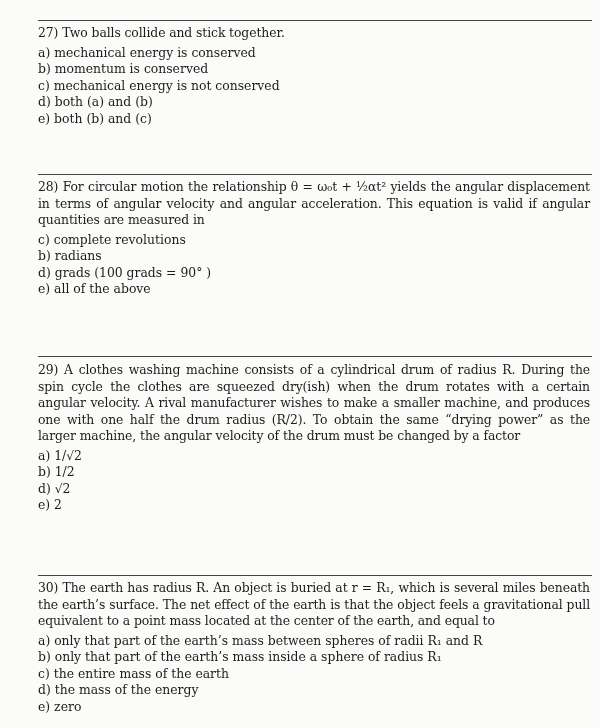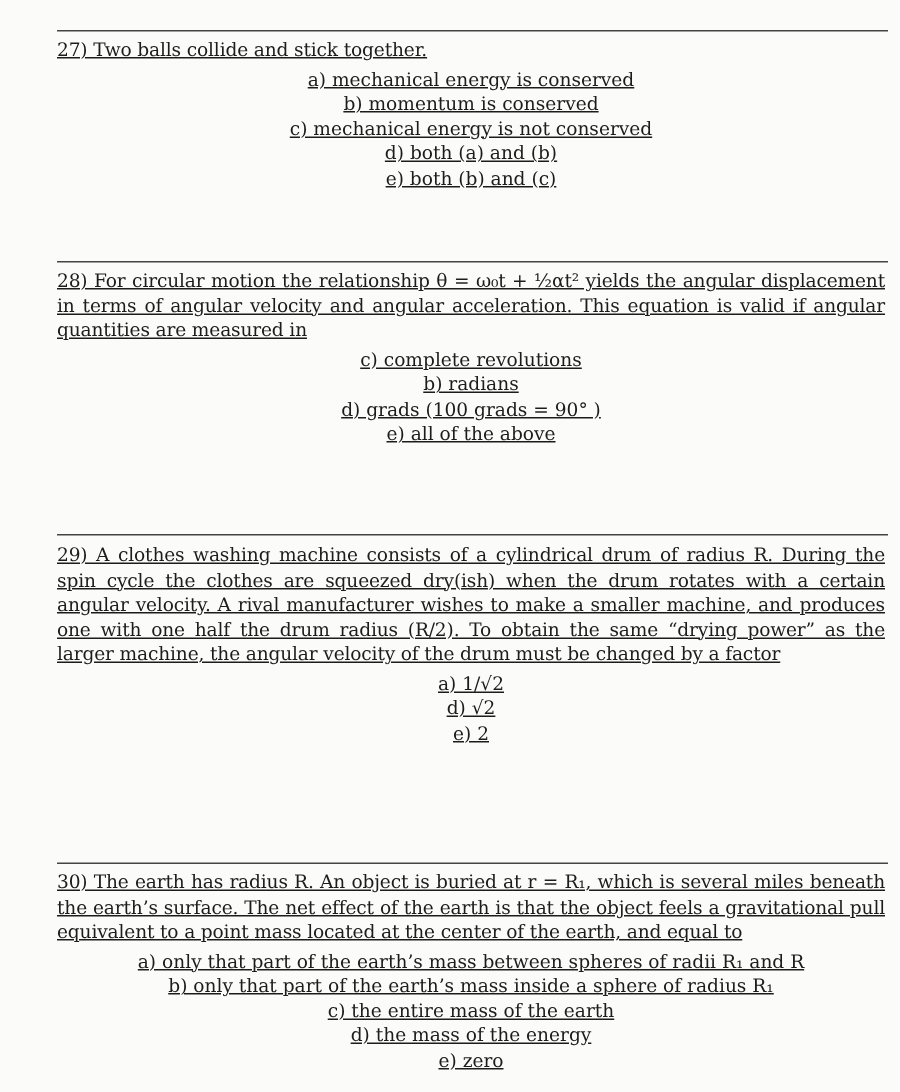--- a/index.html
+++ b/index.html
@@ -1,24 +1,24 @@
 <!DOCTYPE html>
 <html><head>
   <meta charset="utf-8">
   <style>
     html, body { margin: 0; padding: 0; }
     body {
       width: 600px; height: 728px; background: #fbfbfa; position: relative; overflow: hidden;
       font-family: "DejaVu Serif", "Liberation Serif", serif; color: #1c1c1c;
     }
-    .q { position: absolute; left: 38px; width: 552px; font-size: 12.4px; line-height: 16.5px; text-decoration: underline; }
+    .q { position: absolute; left: 38px; width: 552px; font-size: 12.4px; line-height: 16.5px; }
     .rule { position: absolute; left: 38px; width: 554px; height: 1px; background: #444; }
     .stem { text-align: justify; letter-spacing: -0.1px; }
     .opt { margin-top: 0; }
-    .opts { margin-top: 3px; text-align: center; }
+    .opts { margin-top: 3px; }
   </style>
 </head>
 <body>
 
 <div class="rule" style="top:20px;"></div>
 <div class="q" style="top:25px;">
   <div class="stem">27) Two balls collide and stick together.</div>
   <div class="opts">
     <div class="opt">a) mechanical energy is conserved</div>
     <div class="opt">b) momentum is conserved</div>
@@ -37,20 +37,21 @@
     <div class="opt">d) grads (100 grads = 90° )</div>
     <div class="opt">e) all of the above</div>
   </div>
 </div>
 
 <div class="rule" style="top:356px;"></div>
 <div class="q" style="top:362px;">
   <div class="stem">29) A clothes washing machine consists of a cylindrical drum of radius R. During the spin cycle the clothes are squeezed dry(ish) when the drum rotates with a certain angular velocity. A rival manufacturer wishes to make a smaller machine, and produces one with one half the drum radius (R/2). To obtain the same “drying power” as the larger machine, the angular velocity of the drum must be changed by a factor</div>
   <div class="opts">
     <div class="opt">a) 1/√2</div>
+    <div class="opt">b) 1/2</div>
     <div class="opt">d) √2</div>
     <div class="opt">e) 2</div>
   </div>
 </div>
 
 <div class="rule" style="top:575px;"></div>
 <div class="q" style="top:580px;">
   <div class="stem">30) The earth has radius R. An object is buried at r = R₁, which is several miles beneath the earth’s surface. The net effect of the earth is that the object feels a gravitational pull equivalent to a point mass located at the center of the earth, and equal to</div>
   <div class="opts">
     <div class="opt">a) only that part of the earth’s mass between spheres of radii R₁ and R</div>

